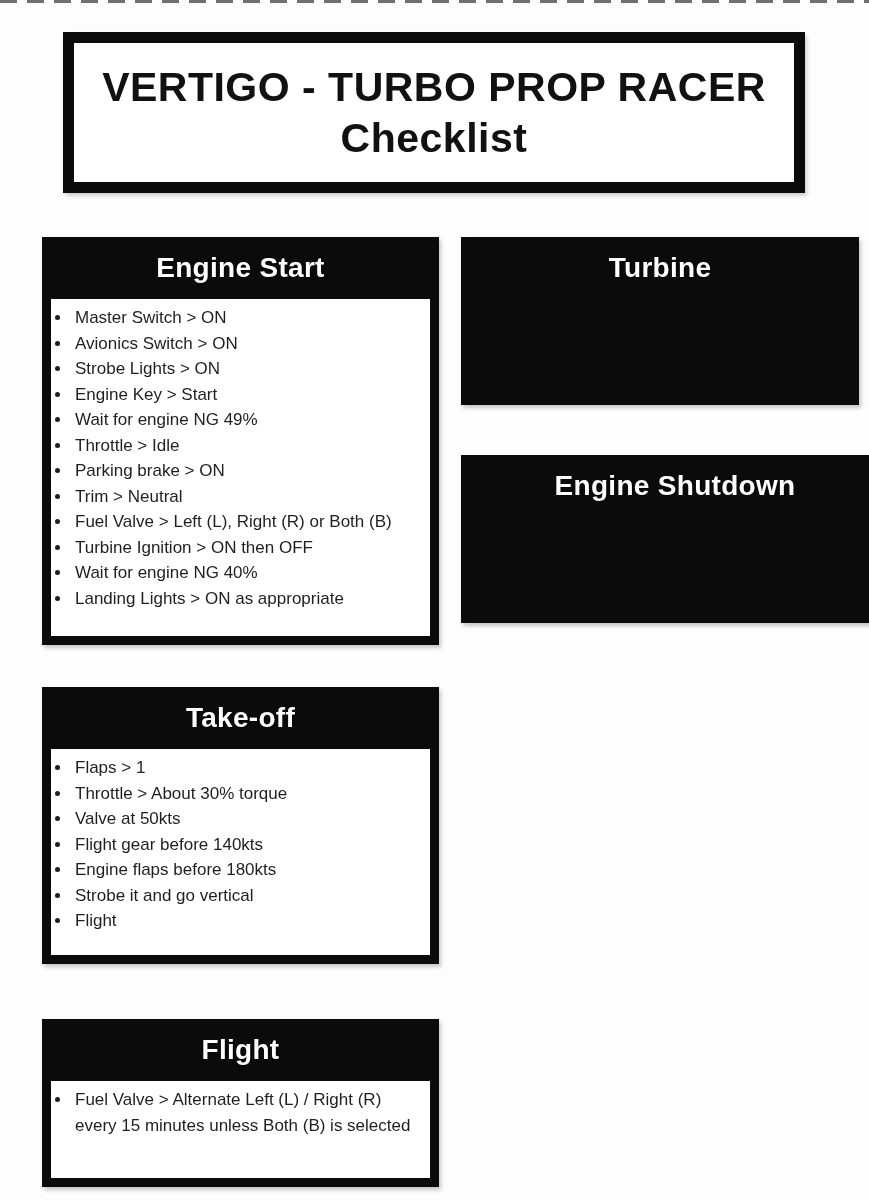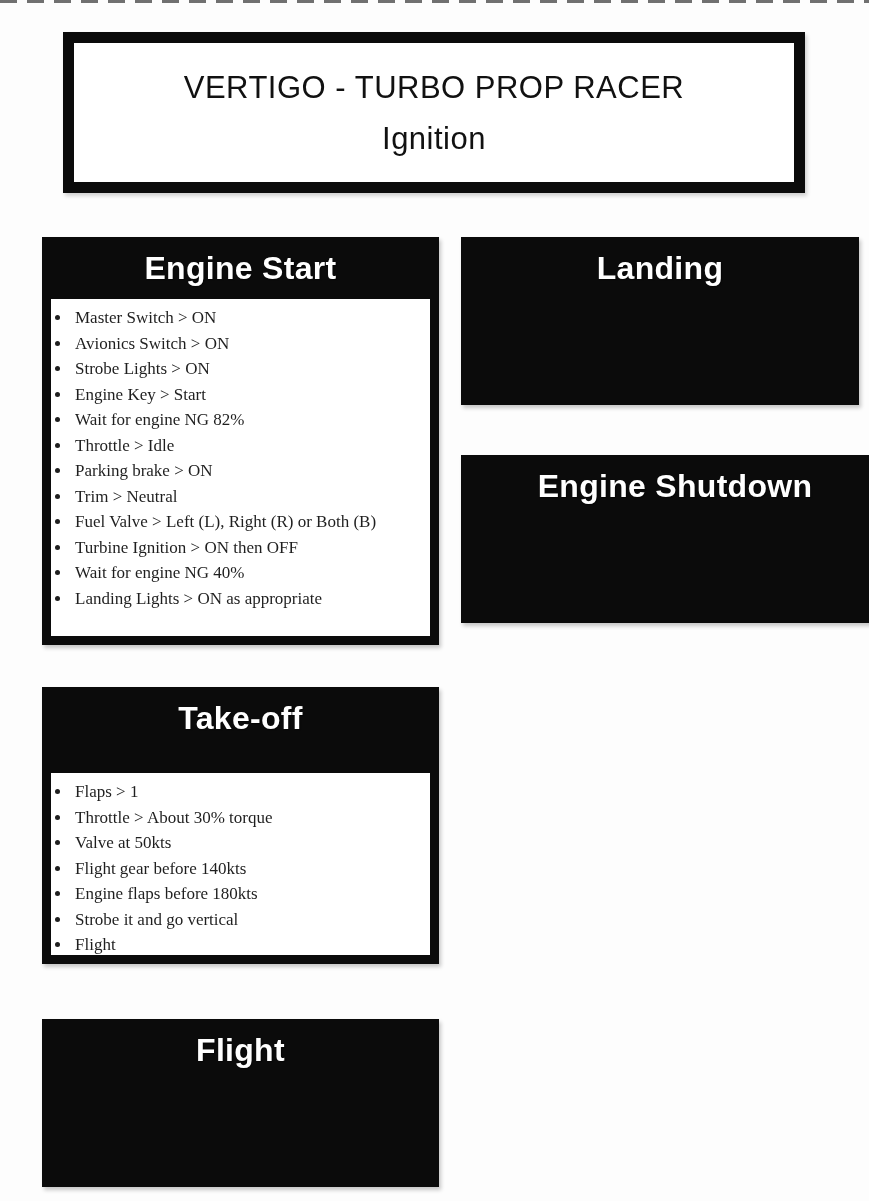--- a/index.html
+++ b/index.html
@@ -17,89 +17,89 @@
     opacity:.8;
   }
   
   #title-box{
     position:absolute;left:63px;top:32px;width:742px;height:161px;
     box-sizing:border-box;border:11px solid #0b0b0b;background:#fff;
     display:flex;flex-direction:column;align-items:center;justify-content:center;
     box-shadow:2px 3px 4px rgba(0,0,0,.18);
   }
   .title-line{
-    color:#111;font-weight:normal;font-size:31px;line-height:51px;
+    color:#111;font-weight:bold;font-size:41px;line-height:51px;
     letter-spacing:.5px;text-align:center;white-space:nowrap;
   }
   
   .section{
     position:absolute;box-sizing:border-box;
     background:#0b0b0b;
     display:flex;flex-direction:column;
     padding:0 9px 9px 9px;
     box-shadow:2px 3px 4px rgba(0,0,0,.22);
   }
   .section-header{
     height:62px;flex:0 0 auto;
     display:flex;align-items:center;justify-content:center;
-    color:#fff;font-weight:bold;font-size:32px;letter-spacing:.3px;
+    color:#fff;font-weight:bold;font-size:28px;letter-spacing:.3px;
     text-shadow:1px 1px 1px rgba(0,0,0,.5);
   }
   .section-body{
     flex:1 1 auto;background:#fff;
-    padding:6px 8px 6px 4px;overflow:hidden;font-family:Liberation Serif, serif;
+    padding:6px 8px 6px 4px;overflow:hidden;
   }
   .section-body ul{
     margin:0;padding:0 0 0 17px;list-style:disc;
   }
   .section-body li{
     font-size:17px;line-height:25.5px;color:#1f1f1f;
     padding-left:3px;
   }
   
   #section-engine-start  {left:42px; top:237px; width:397px;height:408px;}
   #section-landing       {left:461px;top:237px; width:398px;height:168px;}
   #section-engine-shutdown{left:461px;top:455px;width:428px;height:168px;}
-  #section-take-off      {left:42px; top:687px; width:397px;height:277px;gap:24px;}
+  #section-take-off      {left:42px; top:687px; width:397px;height:277px;}
   #section-flight        {left:42px; top:1019px;width:397px;height:168px;}
 </style>
 </head>
 <body>
 
 <div id="page">
 
   <div id="top-edge-dashes"></div>
 
   <div id="title-box">
     <div class="title-line">VERTIGO - TURBO PROP RACER</div>
-    <div class="title-line">Ignition</div>
+    <div class="title-line">Checklist</div>
   </div>
 
   <div class="section" id="section-engine-start">
     <div class="section-header">Engine Start</div>
     <div class="section-body">
       <ul>
           <li>Master Switch &gt; ON</li>
           <li>Avionics Switch &gt; ON</li>
           <li>Strobe Lights &gt; ON</li>
           <li>Engine Key &gt; Start</li>
-          <li>Wait for engine NG 82%</li>
+          <li>Wait for engine NG 49%</li>
           <li>Throttle &gt; Idle</li>
           <li>Parking brake &gt; ON</li>
           <li>Trim &gt; Neutral</li>
           <li>Fuel Valve &gt; Left (L), Right (R) or Both (B)</li>
           <li>Turbine Ignition &gt; ON then OFF</li>
           <li>Wait for engine NG 40%</li>
           <li>Landing Lights &gt; ON as appropriate</li>
         </ul>
     </div>
   </div>
 
   <div class="section" id="section-landing">
-    <div class="section-header">Landing</div>
+    <div class="section-header">Turbine</div>
   </div>
 
   <div class="section" id="section-engine-shutdown">
     <div class="section-header">Engine Shutdown</div>
   </div>
 
   <div class="section" id="section-take-off">
     <div class="section-header">Take-off</div>
     <div class="section-body">
       <ul>
@@ -109,15 +109,20 @@
           <li>Flight gear before 140kts</li>
           <li>Engine flaps before 180kts</li>
           <li>Strobe it and go vertical</li>
           <li>Flight</li>
         </ul>
     </div>
   </div>
 
   <div class="section" id="section-flight">
     <div class="section-header">Flight</div>
+    <div class="section-body">
+      <ul>
+          <li>Fuel Valve &gt; Alternate Left (L) / Right (R) every 15 minutes unless Both (B) is selected</li>
+        </ul>
+    </div>
   </div>
 
 </div>
 
 </body></html>

